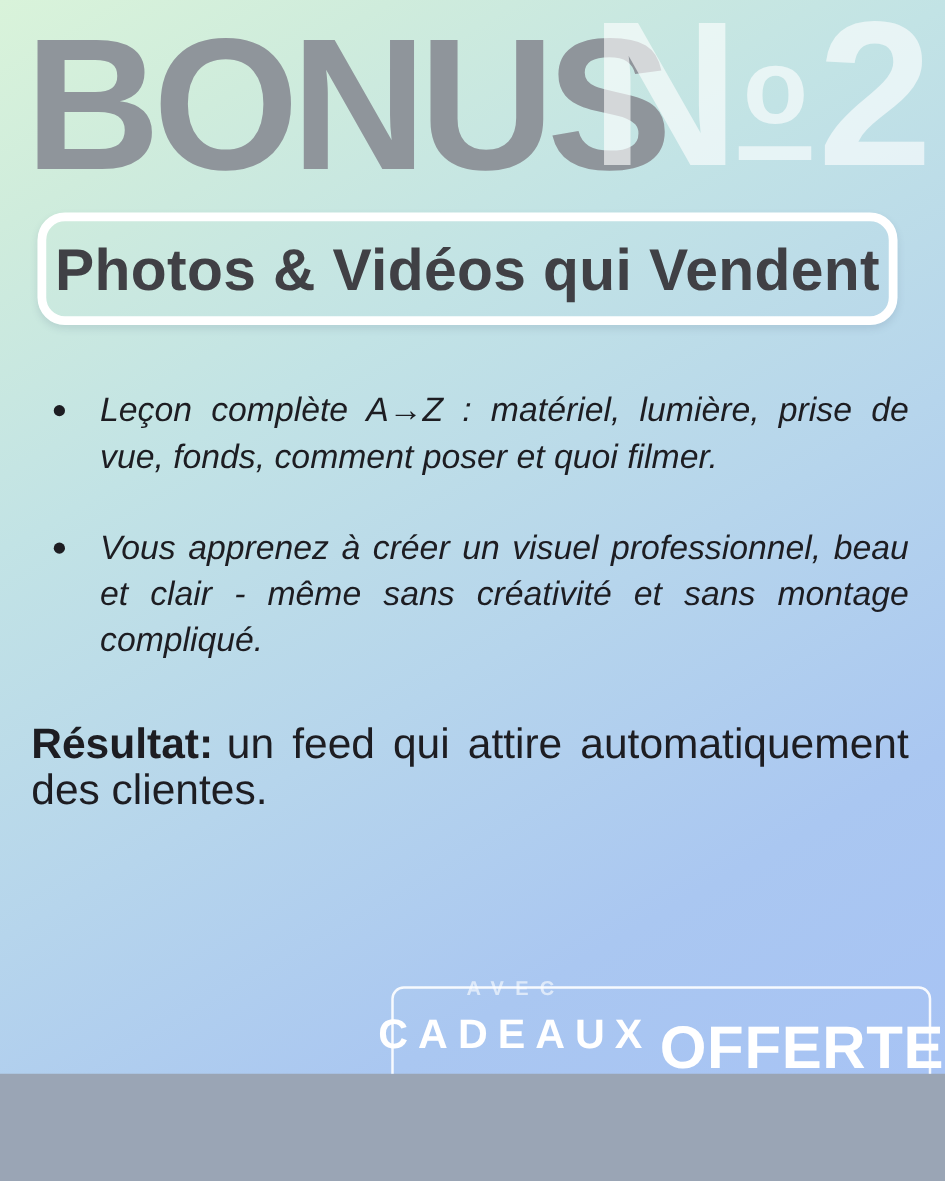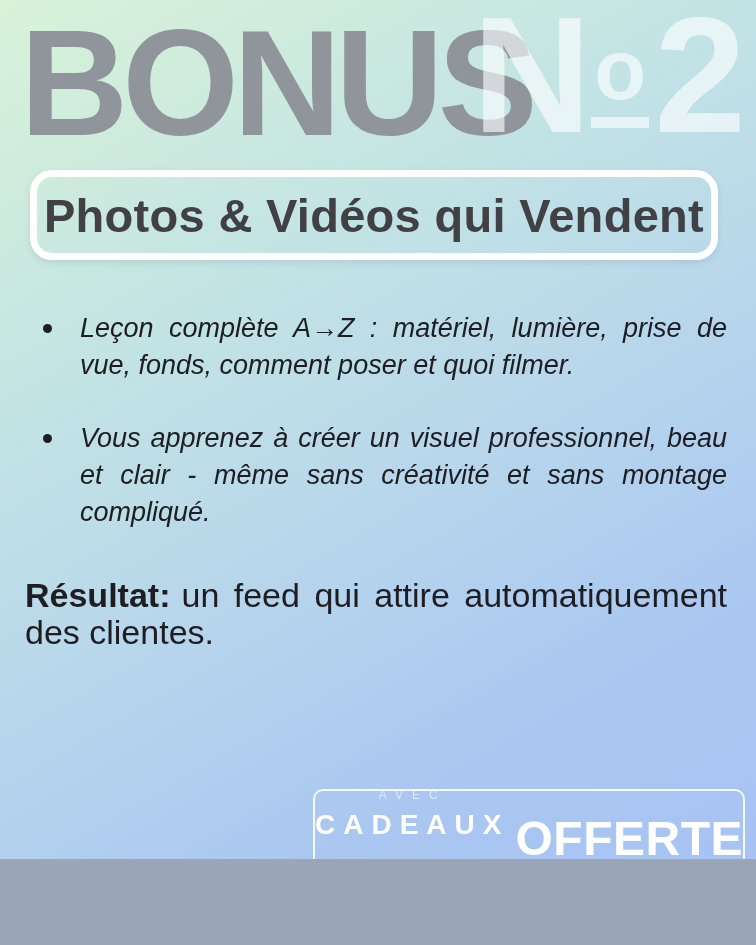--- a/index.html
+++ b/index.html
@@ -74,25 +74,25 @@
   
   .badge {
     position:absolute; left:313px; top:789px;
     width:432px; height:99px; box-sizing:border-box;
     border:2px solid rgba(255,255,255,0.9); border-radius:10px;
     display:flex; align-items:center; justify-content:center; gap:14px;
     color:#ffffff;
   }
   .badge-left { display:flex; flex-direction:column; align-items:center; gap:7px; }
   .badge-avec {
-    font-size:12px; letter-spacing:9px; margin-right:-9px;
-    color:rgba(255,255,255,0.6); font-weight:400;
+    font-size:16px; letter-spacing:9px; margin-right:-9px;
+    color:rgba(255,255,255,0.6); font-weight:700;
   }
   .badge-cadeaux {
-    font-size:28px; font-weight:700; letter-spacing:8px; margin-right:-8px;
+    font-size:33px; font-weight:700; letter-spacing:8px; margin-right:-8px;
     color:#ffffff;
   }
   .badge-formation {
     font-size:13px; letter-spacing:7px; margin-right:-7px;
     color:rgba(255,255,255,0.6); font-weight:700;margin-top:27px;
   }
   .badge-offerte {
     font-size:48px; font-weight:700; letter-spacing:0.5px;
     color:#ffffff; white-space:nowrap;
   }

